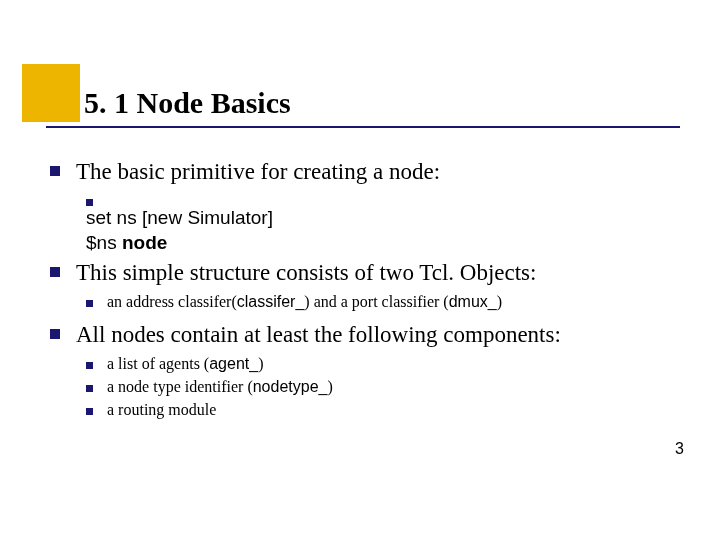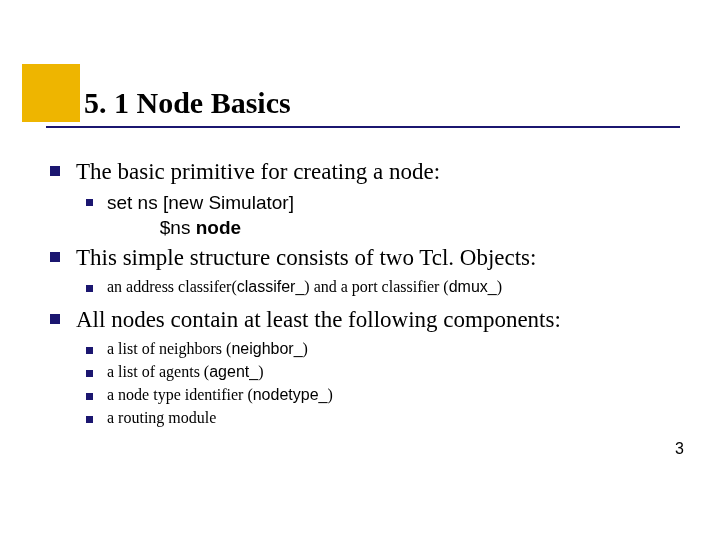--- a/index.html
+++ b/index.html
@@ -42,32 +42,32 @@
   .underline {
     height: 0;
     border-bottom: 2.5px solid #1b1670;
     margin-top: 2px;
   }
   .body {
     position: absolute;
     top: 156px;
     left: 50px;
     right: 40px;
-    text-align: center;
   }
   .lvl1 {
     font-size: 23px;
     line-height: 1.35;
     margin-bottom: 4px;
   }
   .lvl2 {
     font-size: 19px;
     font-family: Arial, Helvetica, sans-serif;
     line-height: 1.3;
     margin: 2px 0;
+    flex-direction: column;
   }
   .lvl2-times {
     font-size: 16px;
     font-family: "Times New Roman", Times, serif;
     line-height: 1.3;
     margin: 2px 0;
   }
   .pad-l1 { padding-left: 36px; }
   .row { display: flex; align-items: flex-start; }
   .sq {
@@ -137,26 +137,20 @@
         <span>an address classifer(</span><span class="codeish">classifer_</span><span>) and a port classifier (</span><span class="codeish">dmux_</span><span>)</span>
       </span>
     </div>
 
     <div class="row lvl1" style="margin-top:6px">
       <span class="sq sq1"></span>
       <span>All nodes contain at least the following components:</span>
     </div>
 
 
-    <div class="row lvl2-times pad-l1">
-      <span class="sq sq2"></span>
-      <span>
-        <span>a list of neighbors (</span><span class="codeish">neighbor_</span><span>)</span>
-      </span>
-    </div>
 
     <div class="row lvl2-times pad-l1">
       <span class="sq sq2"></span>
       <span>
         <span>a list of agents (</span><span class="codeish">agent_</span><span>)</span>
       </span>
     </div>
 
     <div class="row lvl2-times pad-l1">
       <span class="sq sq2"></span>

